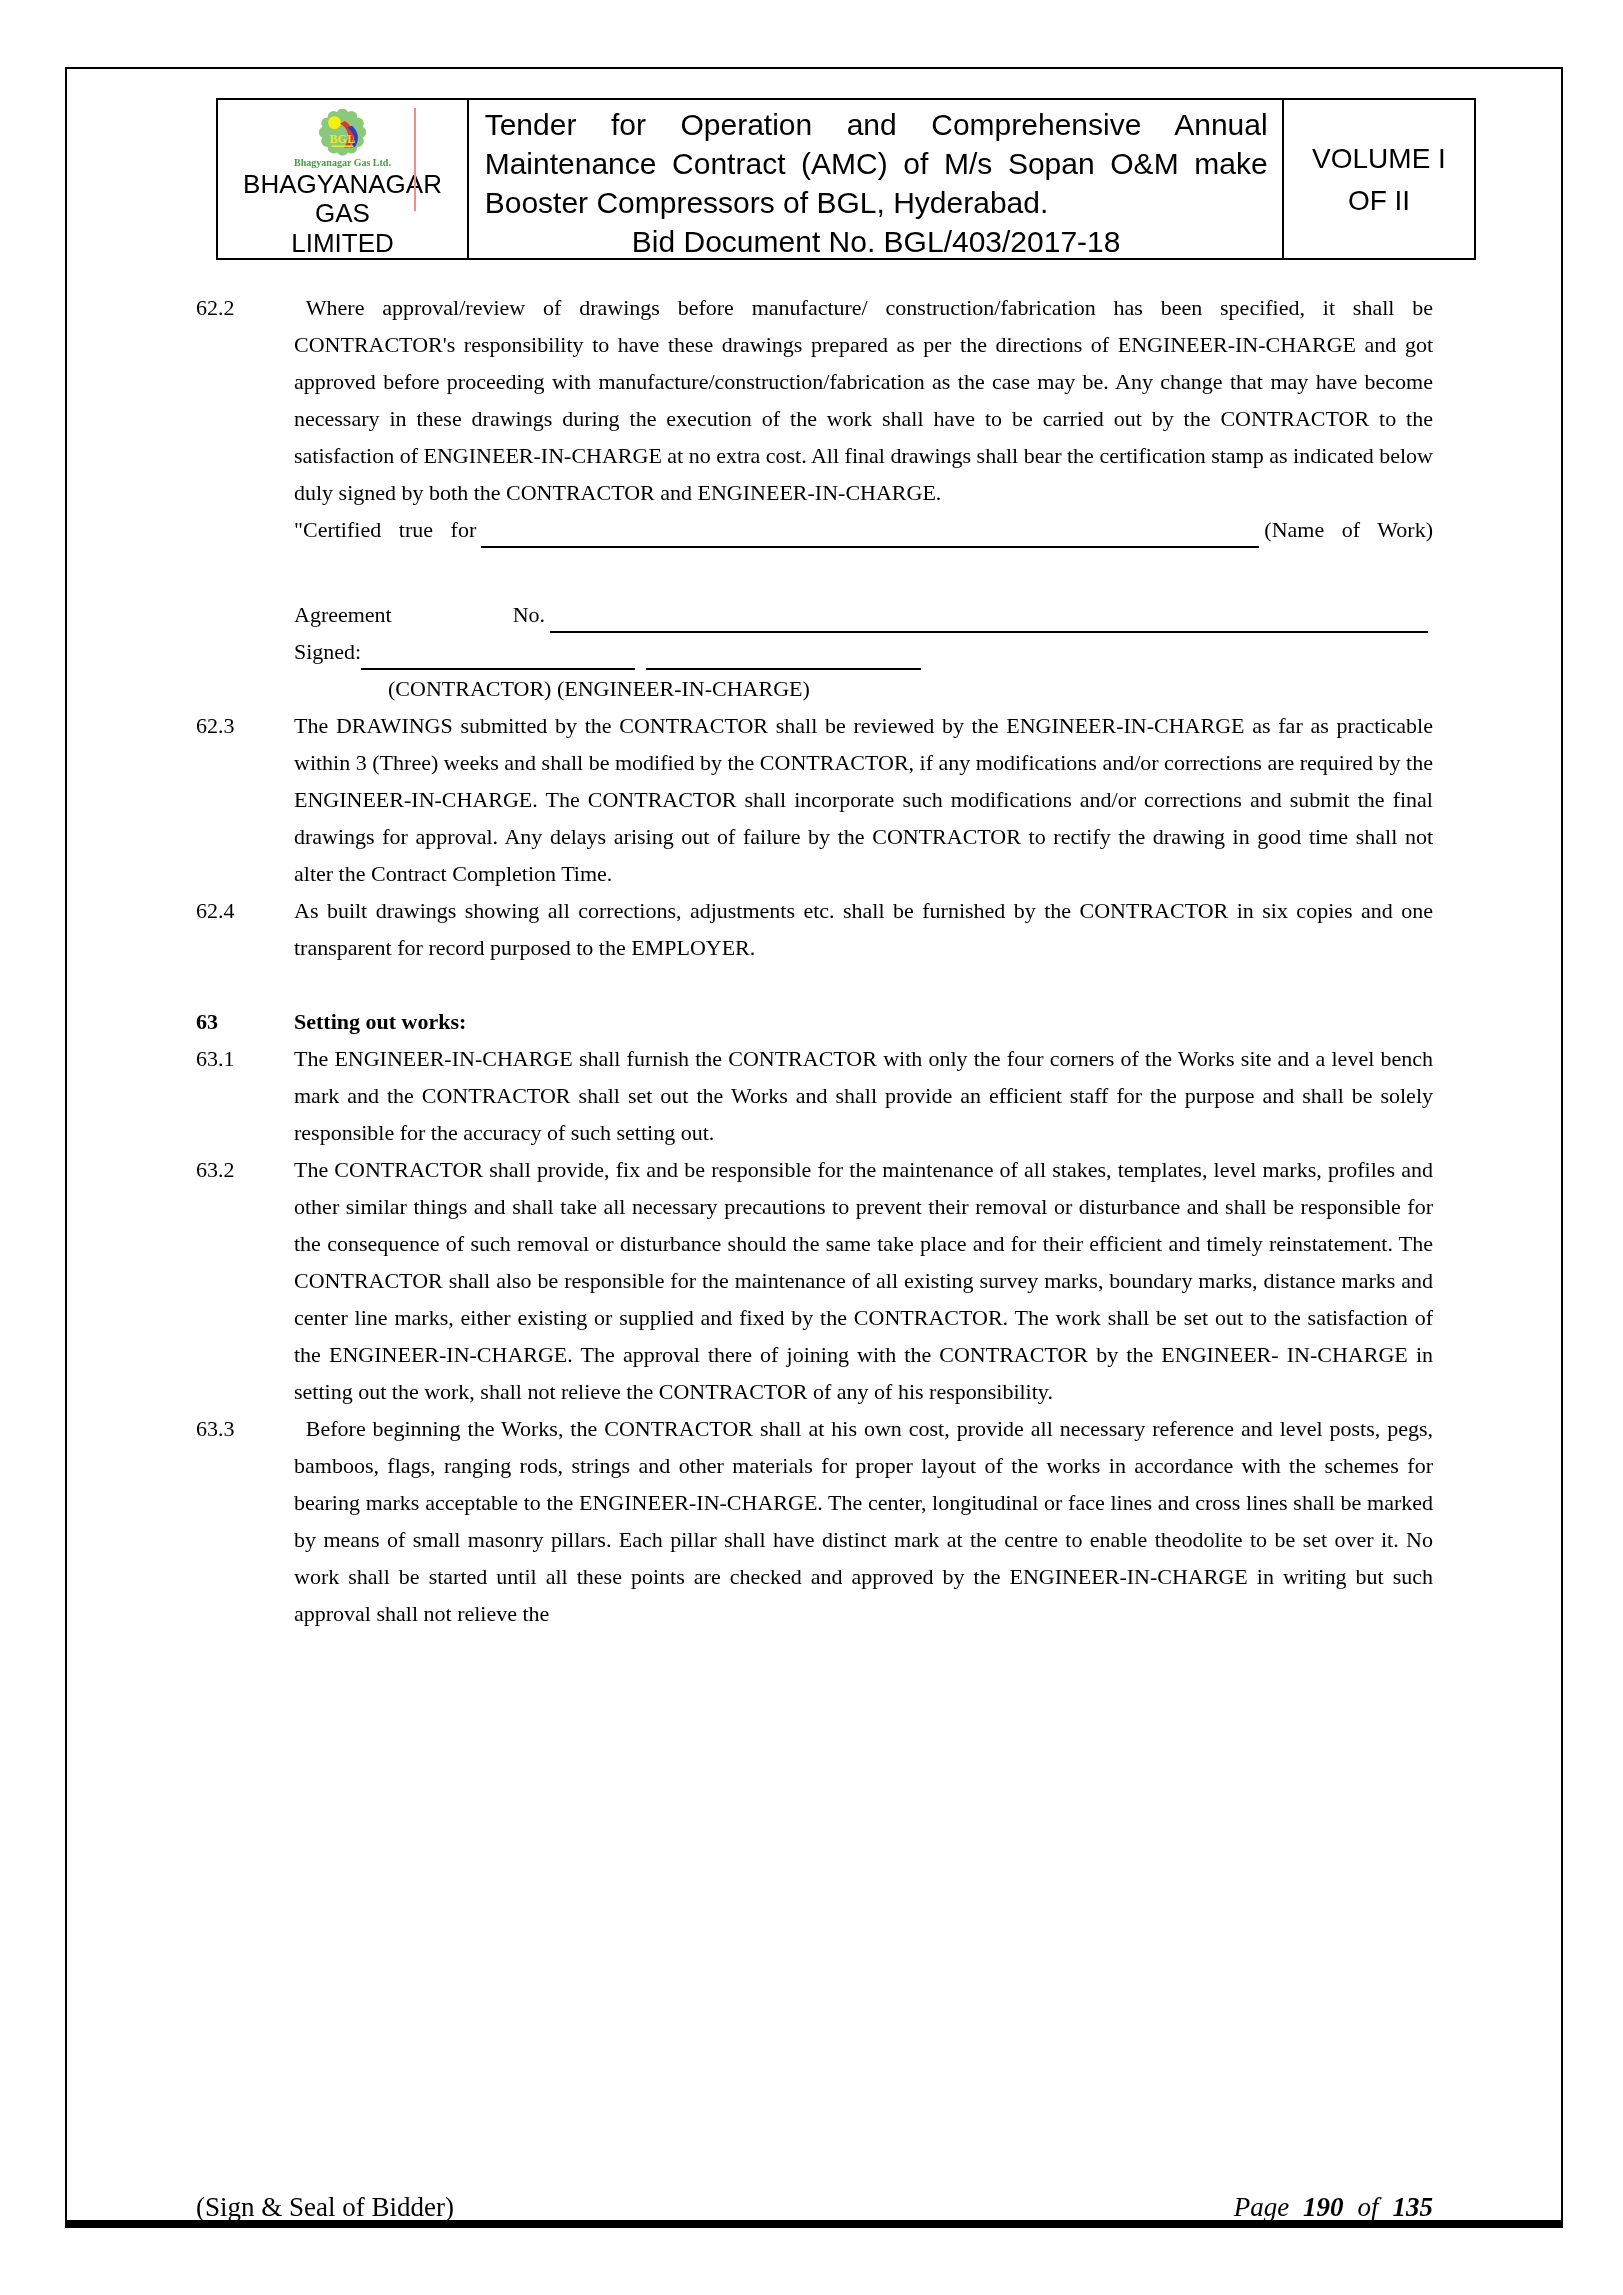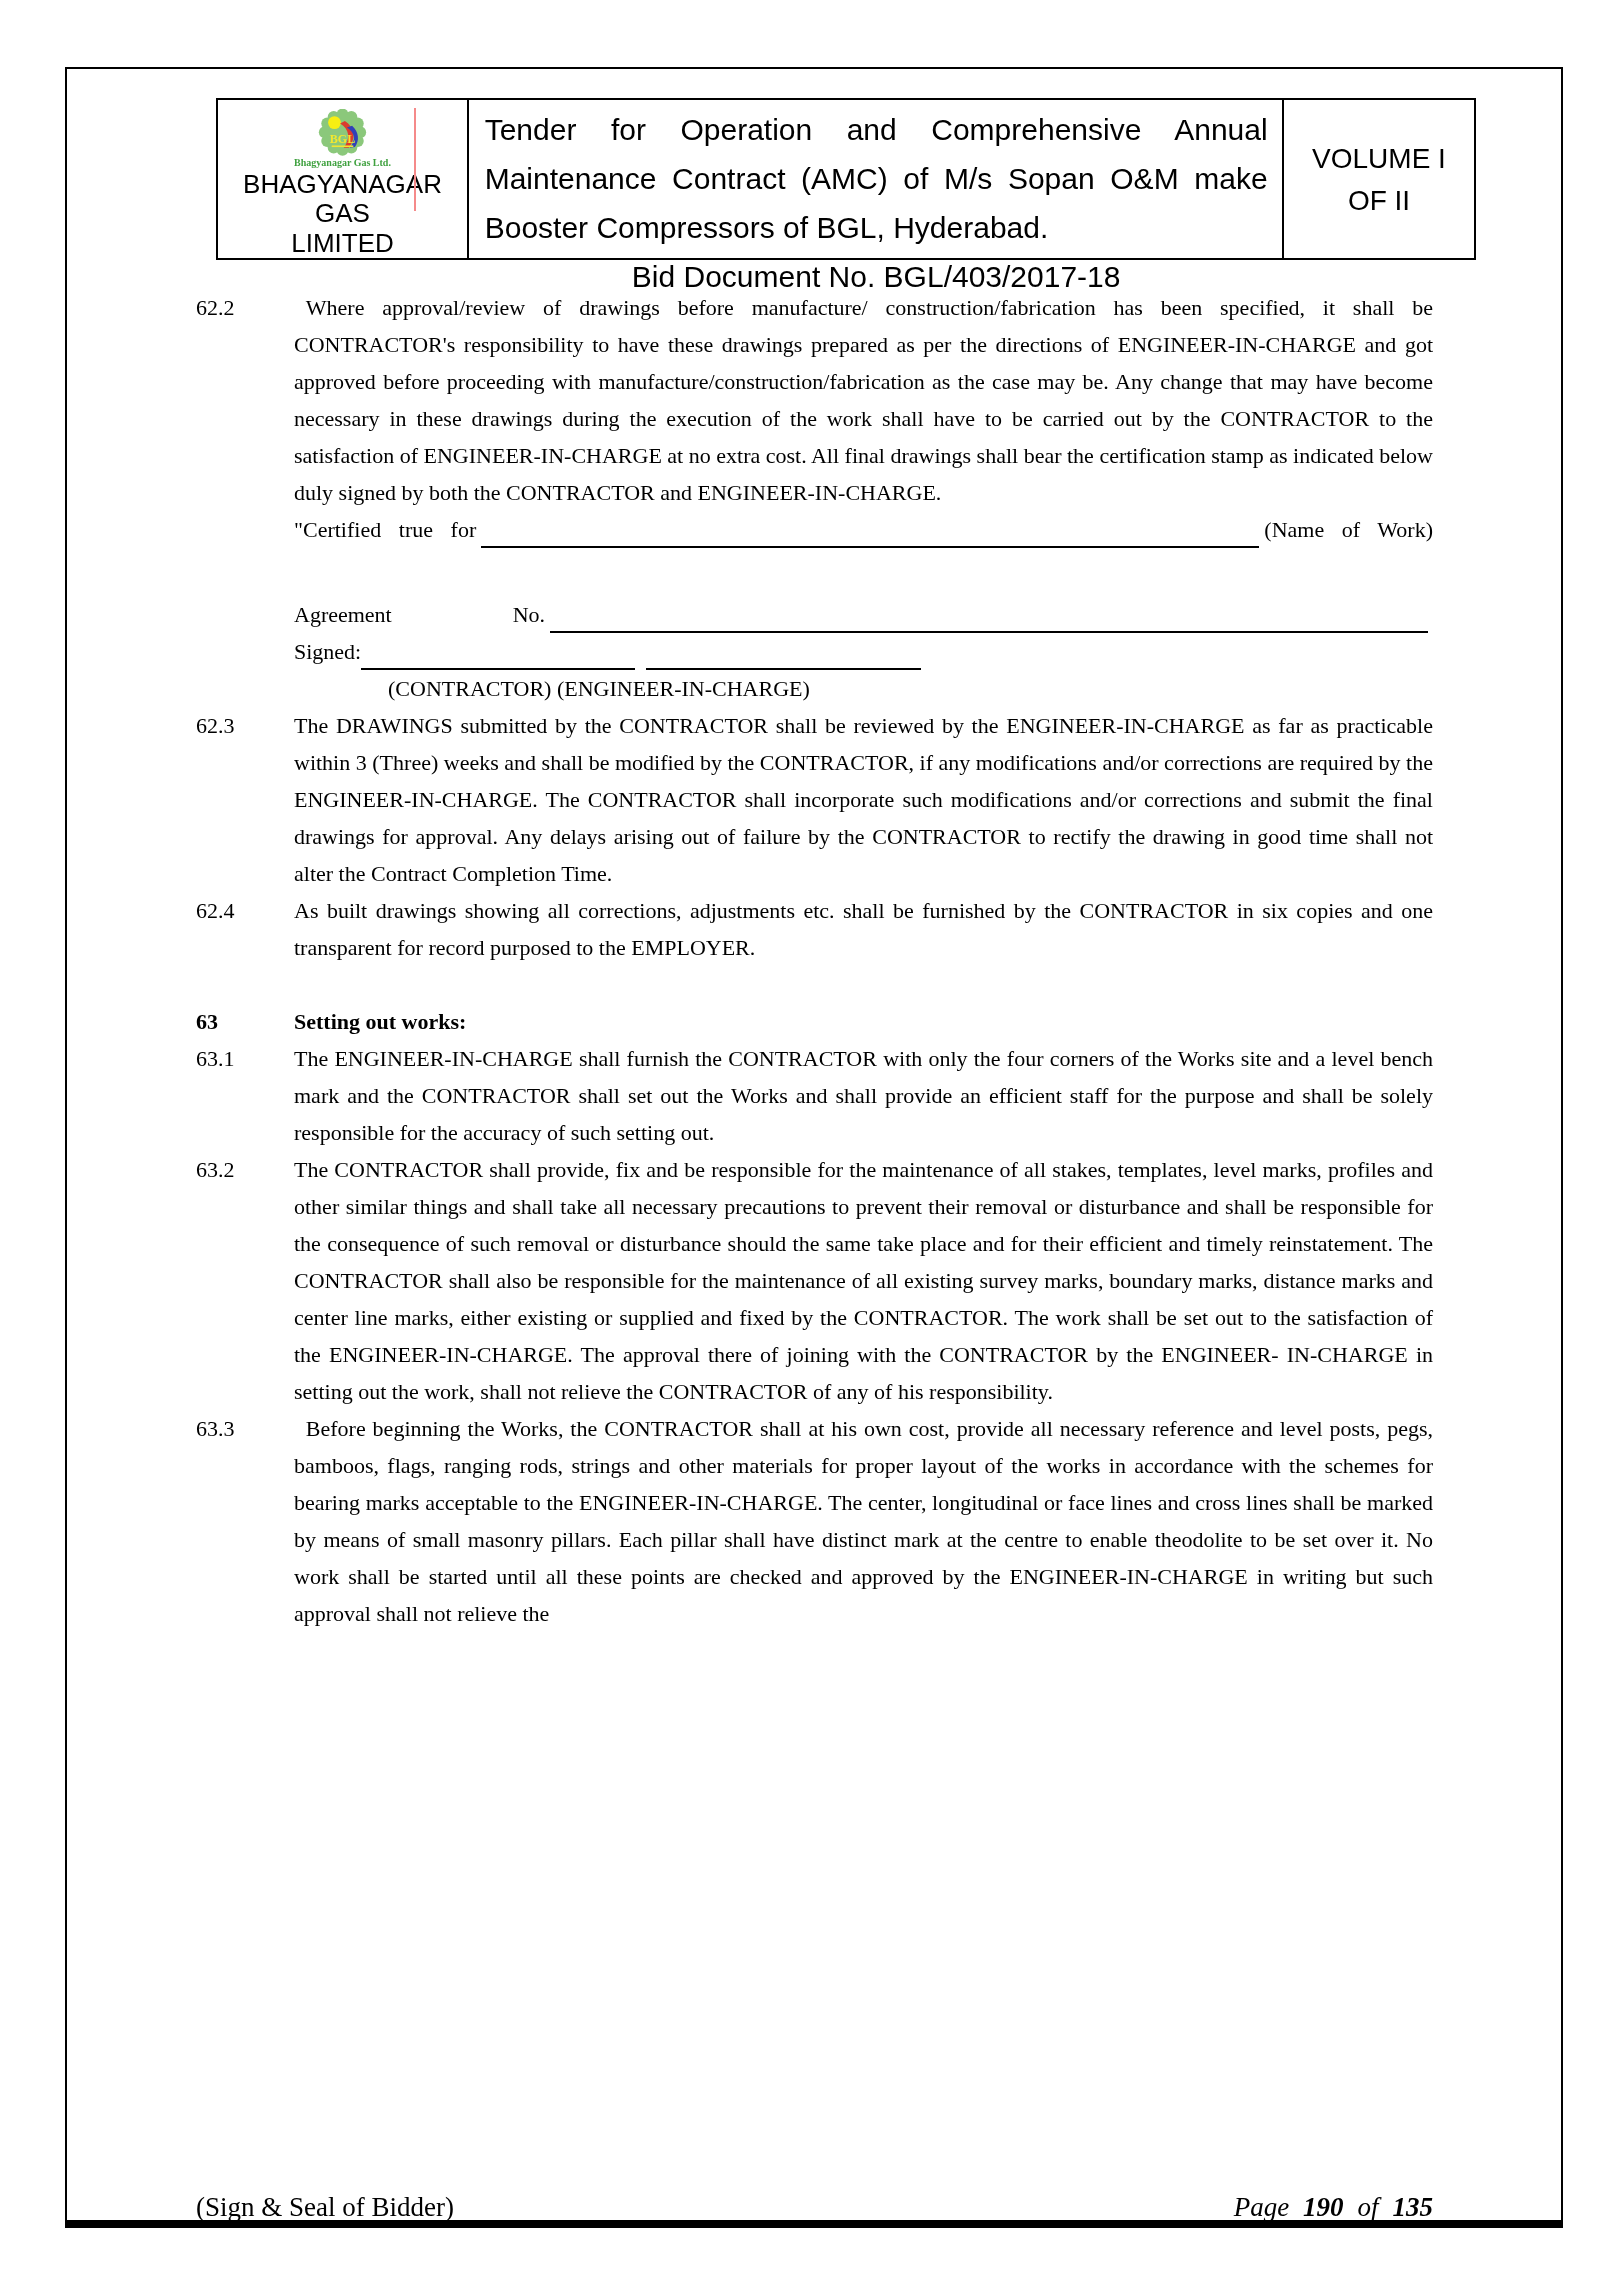--- a/index.html
+++ b/index.html
@@ -18,21 +18,21 @@
     font-family: "Liberation Sans", sans-serif;
   }
   .cell-logo {
     width: 251px; border-right: 2.6px solid #000; position: relative;
     display: flex; flex-direction: column; align-items: center; padding-top: 9px;
   }
   .red-line { position: absolute; left: 196px; top: 7.9px; width: 2px; height: 103px; background: #f58a8a; }
   .company-name { text-align: center; font-size: 26px; line-height: 29.4px; margin-top: 0.7px; }
   .cell-title {
     flex: 1; border-right: 2.6px solid #000; padding: 5.2px 14.4px 2.6px 15.7px;
-    font-size: 30px; line-height: 49px;
+    font-size: 30px; line-height: 39px;
   }
   .cell-title .main { text-align: justify; }
   .cell-title .bid { text-align: center; }
   .cell-volume {
     width: 190px; display: flex; flex-direction: column; justify-content: center;
     align-items: center; font-size: 28px; line-height: 35px; gap: 7px;
   }
 
   
   .content { position: absolute; left: 196px; top: 289px; width: 1237px; font-size: 22px; line-height: 37px; }

